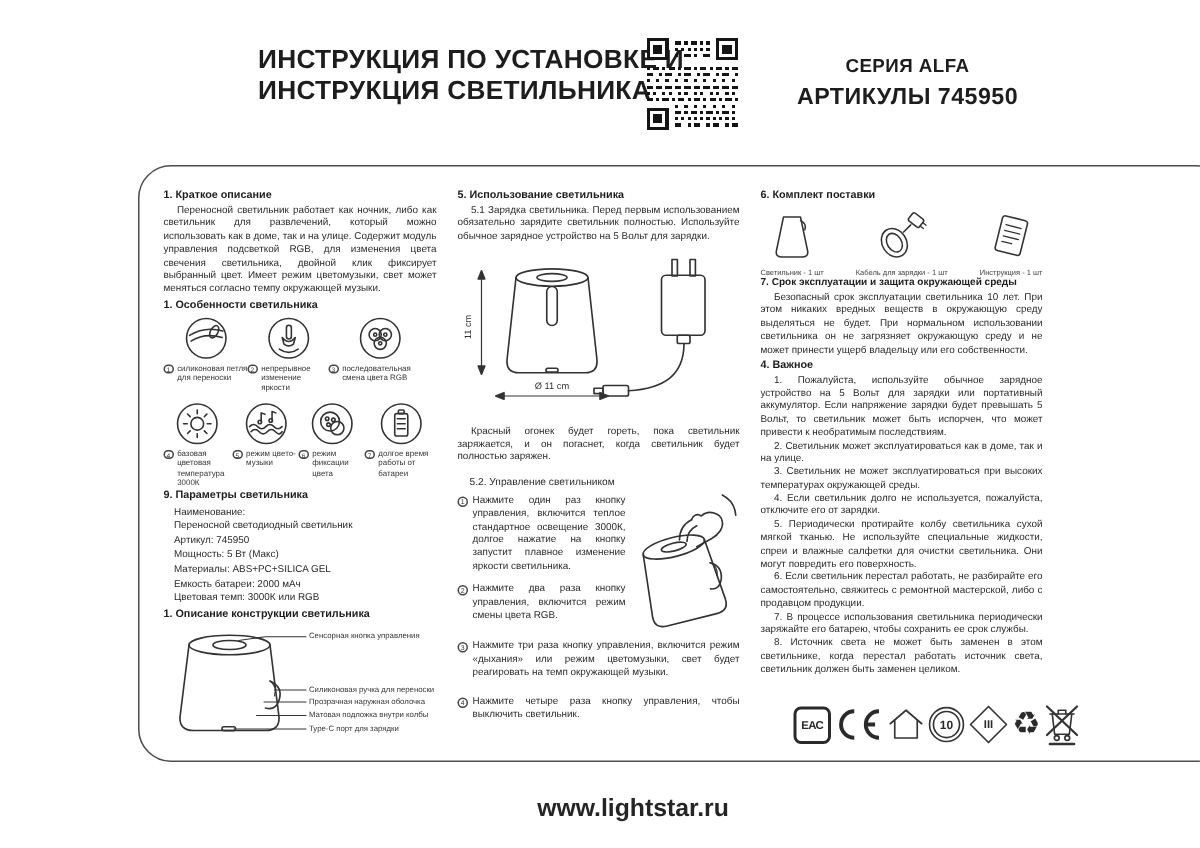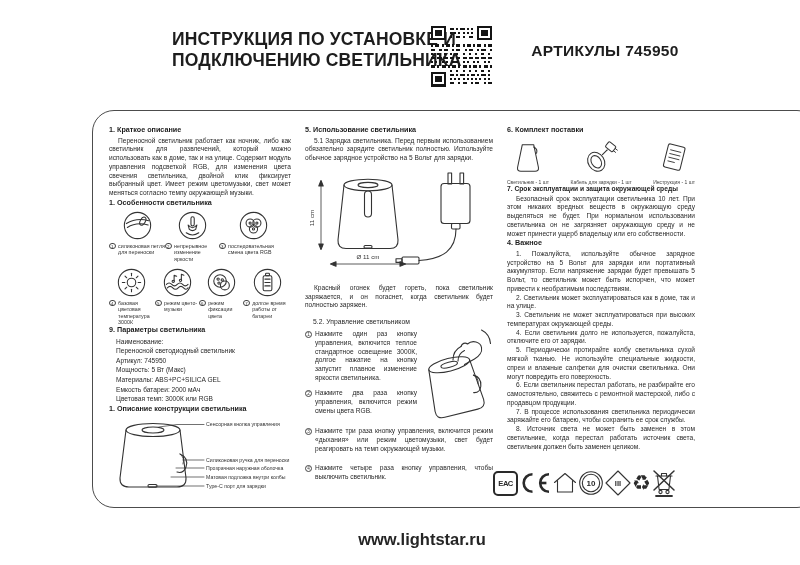--- a/index.html
+++ b/index.html
@@ -62,39 +62,39 @@
   .hand-ill { position:absolute; right:0; top:-4px; width:76px; height:96px; }
   .steps-narrow { width:112px; }
   .step { position:relative; padding-left:10px; margin-bottom:6.5px; font-size:6.6px; line-height:1.33; text-align:justify; color:#2a2a2a;}
   .step .numcirc { position:absolute; left:0; top:1px; width:7px; height:7px; font-size:4.6px; line-height:5.6px;}
   
   .kit-row { display:flex; justify-content:space-between; margin-top:5px; }
   .kit-item { text-align:center; }
   .kit-item svg { display:block; margin:0 auto 2px; }
   .kit-cap { font-size:5px; color:#444; white-space:nowrap; }
   
-  .certs { position:absolute; left:396px; bottom:9px; width:192px; display:flex; align-items:center; justify-content:center; }
+  .certs { position:absolute; left:436px; bottom:9px; width:192px; display:flex; align-items:center; justify-content:space-between; }
   .eac-box { width:25px; height:25px; border:2.2px solid #2a2a2a; border-radius:5px; display:flex; align-items:center; justify-content:center; }
   .eac-box span { font-size:7.6px; font-weight:bold; letter-spacing:-.4px; color:#2a2a2a; }
   .recycle-glyph { font-size:21px; line-height:22px; color:#2a2a2a; }
   
   .footer-url { position:absolute; left:0; top:530px; width:800px; text-align:center;
     font-size:16.5px; font-weight:bold; color:#252525;padding-left:44px; }
   svg .ln { stroke:#333; fill:none; stroke-width:1.1; stroke-linecap:round; stroke-linejoin:round; }
   svg text { font-family:"Liberation Sans", sans-serif; }
 </style>
 </head>
 <body>
 
 <div class="page">
 
 
   <div class="main-title">
     <div>ИНСТРУКЦИЯ ПО УСТАНОВКЕ И</div>
-    <div>ПОДКЛЮЧЕНИЮ СВЕТИЛЬНИКА</div>
+    <div>ИНСТРУКЦИЯ СВЕТИЛЬНИКА</div>
   </div>
 
   <div class="qr">
     <svg width="61" height="64" viewBox="0 0 29 29" shape-rendering="crispEdges">
       <g fill="#141414">
         <rect x="0" y="0" width="7" height="7"></rect>
           <rect x="22" y="0" width="7" height="7"></rect>
           <rect x="0" y="22" width="7" height="7"></rect>
       </g>
       <g fill="#fff">
@@ -119,20 +119,21 @@
         <path d="M0,19.5 h29" stroke-dasharray="2,1,1,1"></path>
         <path d="M9,21.5 h20" stroke-dasharray="1,2"></path>
         <path d="M9,23.5 h20" stroke-dasharray="2,1,1,1"></path>
         <path d="M9,25.5 h20" stroke-dasharray="1,1"></path>
         <path d="M9,27.5 h20" stroke-dasharray="2,2,1,1"></path>
       </g>
     </svg>
   </div>
 
   <div class="series-block">
+    <div class="series-label">СЕРИЯ ALFA</div>
     <div class="article-label">АРТИКУЛЫ 745950</div>
   </div>
 
   <div class="main-box">
 
     <div class="col col1">
       <h3 class="sec">1. Краткое описание</h3>
       <p class="body-p">Переносной светильник работает как ночник, либо как светильник для развлечений, который можно использовать как в доме, так и на улице. Содержит модуль управления подсветкой RGB, для изменения цвета свечения светильника, двойной клик фиксирует выбранный цвет. Имеет режим цветомузыки, свет может меняться согласно темпу окружающей музыки.</p>
 
       <h3 class="sec mt">1. Особенности светильника</h3>

